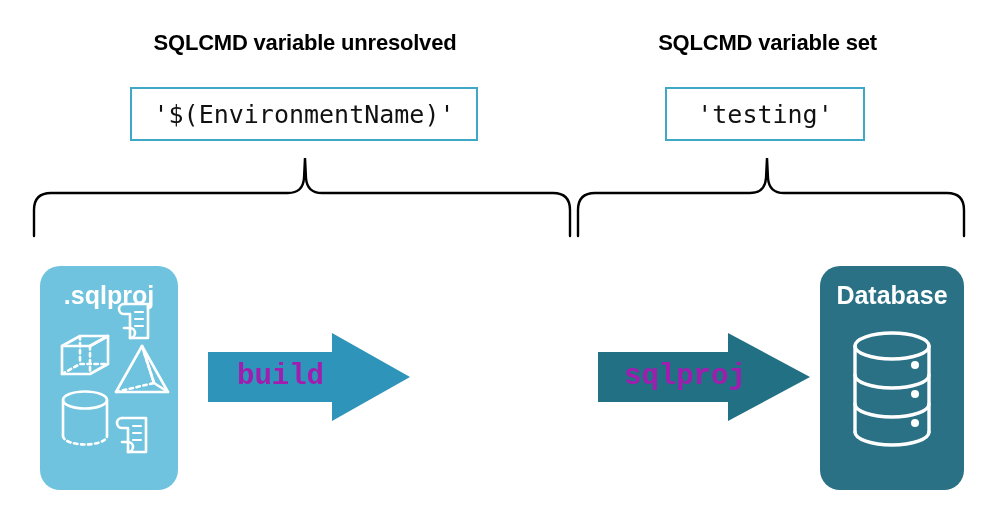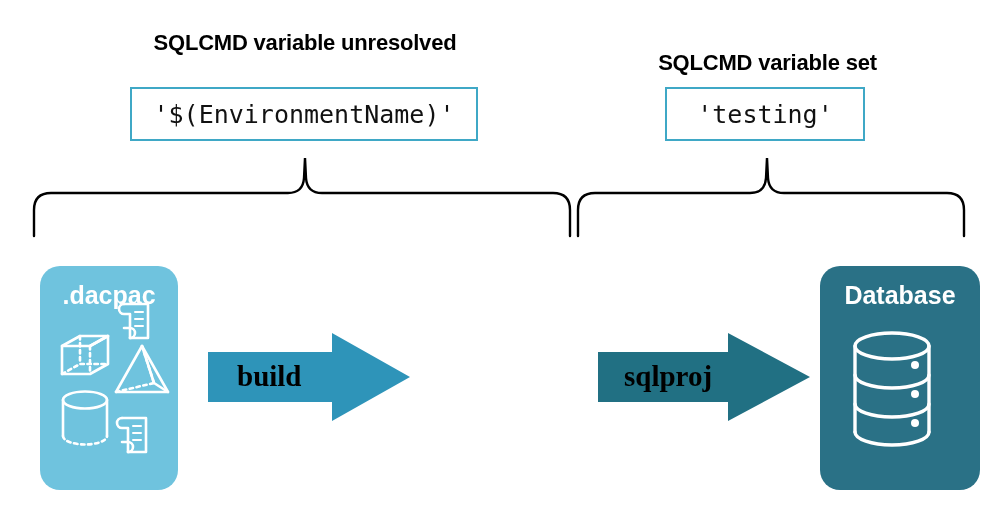--- a/index.html
+++ b/index.html
@@ -69,35 +69,35 @@
   .stage-art {
     position: absolute;
     left: 0;
     top: 0;
   }
 
   
   .arrow-wrap { }
   .arrow-label {
     position: absolute;
-    font-family: Liberation Serif, serif;
+    font-family: Liberation Mono, monospace;
     font-weight: bold;
     font-size: 29px;
-    color: #000000;
+    color: #a21caf;
     white-space: nowrap;
   }
 </style>
 </head>
 <body>
 
 <div id="canvas">
 
   <div class="abs section-title" style="left:105px; top:30px; width:400px;">SQLCMD variable unresolved</div>
 
-  <div class="abs section-title" style="left:585px; top:30px; width:365px;margin-top:20px;">SQLCMD variable set</div>
+  <div class="abs section-title" style="left:585px; top:30px; width:365px;">SQLCMD variable set</div>
 
   <div class="abs code-box" style="left: 665px; top: 87px; width: 200px; height: 54px; border-color: rgb(63, 168, 198);">
     <span class="code-text">'testing'</span>
   </div>
 
   <div class="abs code-box" style="left: 130px; top: 87px; width: 348px; height: 54px; border-color: rgb(63, 168, 198);">
     <span class="code-text">'$(EnvironmentName)'</span>
   </div>
 
   <svg class="abs brace-layer" width="1000" height="522" viewBox="0 0 1000 522">
@@ -121,21 +121,21 @@
              Q 765,193 766,178
              L 767,158
              L 768,178
              Q 769,193 784,193
              L 947,193
              Q 964,193 964,210
              L 964,236" fill="none" stroke="#000000" stroke-width="2.4" stroke-linecap="round"></path>
   </svg>
 
   <div class="abs stage-box" style="left: 40px; top: 266px; width: 138px; height: 224px; background: rgb(111, 195, 222);">
-    <div class="stage-label" style="top:15px;">.dacpac</div>
+    <div class="stage-label" style="top:15px;">.sqlproj</div>
 
     <svg class="stage-art" width="138" height="224" viewBox="0 0 138 224">
       <g fill="none" stroke="#ffffff" stroke-width="2.6" stroke-linejoin="round" stroke-linecap="round">
 
         <g>
           <path d="M 22,80 L 40,70 L 68,70 L 68,98 L 50,108 L 22,108 Z"></path>
           <path d="M 22,80 L 50,80 L 68,70"></path>
           <path d="M 50,80 L 50,108" stroke-dasharray="3.5 3.5"></path>
           <path d="M 50,80 L 68,70"></path>
           <path d="M 22,108 L 40,98 L 68,98" stroke-dasharray="3.5 3.5"></path>
@@ -185,21 +185,21 @@
   </div>
 
 
   <div class="abs arrow-wrap" style="left:598px; top:333px; width:212px; height:88px;">
     <svg width="212" height="88" viewBox="0 0 212 88">
       <path d="M 0,19 L 130,19 L 130,0 L 212,44 L 130,88 L 130,69 L 0,69 Z" fill="#217083"></path>
     </svg>
     <div class="arrow-label" style="left:26px; top:27px;">sqlproj</div>
   </div>
 
-  <div class="abs stage-box" style="left: 820px; top: 266px; width: 160px; height: 224px; background: rgb(42, 113, 134);">
+  <div class="abs stage-box" style="left: 820px; top: 266px; width: 144px; height: 224px; background: rgb(42, 113, 134);">
     <div class="stage-label" style="top:15px;">Database</div>
 
     <svg class="stage-art" width="144" height="224" viewBox="0 0 144 224">
       <g fill="none" stroke="#ffffff" stroke-width="3.4" stroke-linejoin="round" stroke-linecap="round">
         <ellipse cx="72" cy="80" rx="37" ry="13"></ellipse>
         <path d="M 35,80 L 35,166"></path>
         <path d="M 109,80 L 109,166"></path>
         <path d="M 35,166 A 37 13 0 0 0 109,166"></path>
         <path d="M 35,109 A 37 13 0 0 0 109,109"></path>
         <path d="M 35,138 A 37 13 0 0 0 109,138"></path>

